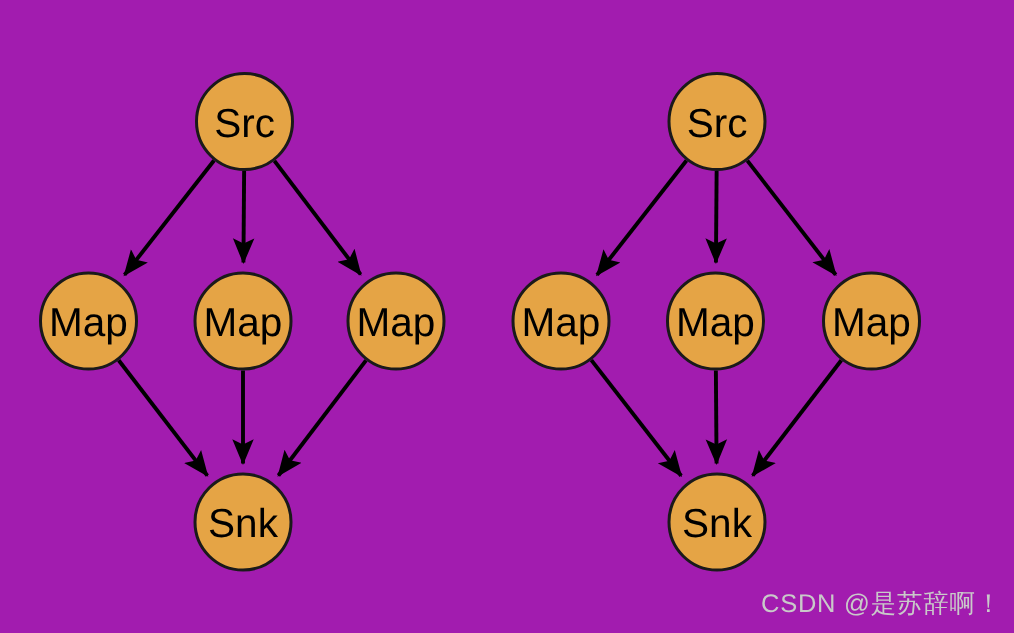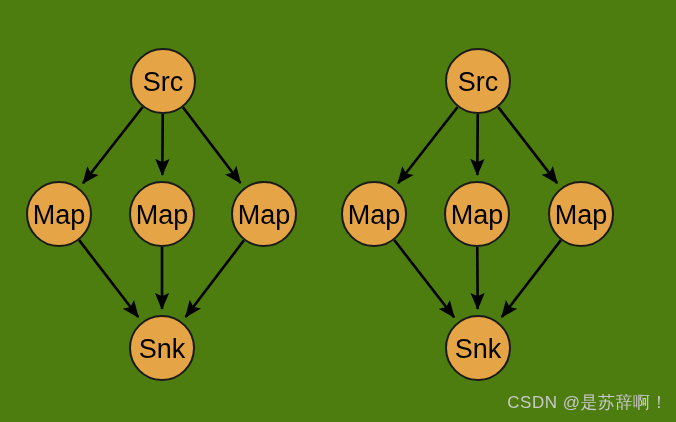--- a/index.html
+++ b/index.html
@@ -7,21 +7,21 @@
     padding: 0;
     background: #ffffff;
   }
   body {
     font-family: "Liberation Sans", sans-serif;
   }
   #canvas {
     position: relative;
     width: 676px;
     height: 422px;
-    background: #4d7c0f;
+    background: #a21caf;
     overflow: hidden;
   }
   #graph-svg {
     position: absolute;
     top: 0;
     left: 0;
     width: 676px;
     height: 422px;
     display: block;
   }

